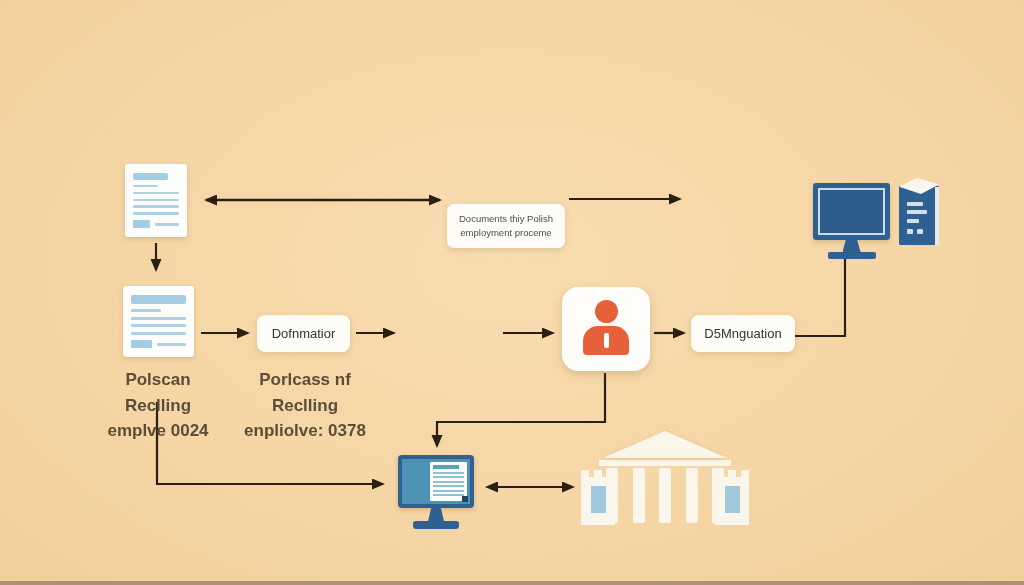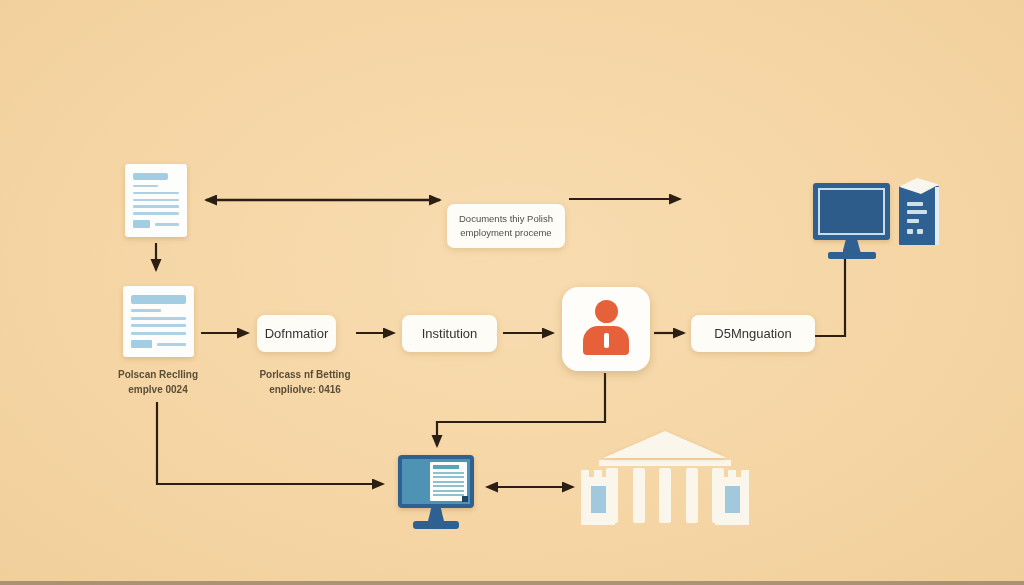--- a/index.html
+++ b/index.html
@@ -14,25 +14,25 @@
   svg.arrows { position:absolute; left:0; top:0; z-index:1; }
 
   .card { position:absolute; background:#fdfcf7; border-radius:8px;
           box-shadow:0 2px 6px rgba(150,105,45,.22); z-index:2;
           display:flex; flex-direction:column; justify-content:center; align-items:center; text-align:center; }
   .title-card { left:383px; top:57px; width:254px; height:78px; border-radius:11px;
                 font-size:17px; font-weight:600; color:#3a3a3c; line-height:1.55; letter-spacing:.2px; }
   .docs-card { left:447px; top:176px; width:118px; height:44px; border-radius:7px;
                font-size:9.5px; color:#4e4e4e; line-height:1.5;margin-top:28px; }
   .node-card { height:37px; font-size:13px; color:#333; }
-  .dofn-card { left:257px; top:315px; width:79px; }
+  .dofn-card { left:257px; top:315px; width:93px; }
   .inst-card { left:402px; top:315px; width:95px; }
-  .dsmn-card { left:691px; top:315px; width:124px; }
-
-  .caption { position:absolute; z-index:2; text-align:center; font-size:10px; font-weight:700;
+  .dsmn-card { left:691px; top:315px; width:104px; }
+
+  .caption { position:absolute; z-index:2; text-align:center; font-size:17px; font-weight:700;
              color:#5b4e38; line-height:1.5; }
   .cap-records { left:93px;  top:367px; width:130px; }
   .cap-process { left:240px; top:367px; width:130px; }
   .cap-office  { left:372px; top:528px; width:130px; }
 
   
   .doc { position:absolute; z-index:2; background:#fdfdfb; border-radius:3px;
          box-shadow:0 2px 5px rgba(150,105,45,.25); padding:9px 8px;
          display:flex; flex-direction:column; }
   .doc1 { left:125px; top:164px; width:62px; height:73px; }
@@ -174,29 +174,26 @@
       <div class="blk"></div>
       <div class="ln2"></div>
     </div>
   </div>
 
   <div class="caption cap-records">
     <div>Polscan Reclling</div>
     <div>emplve 0024</div>
   </div>
   <div class="caption cap-process">
-    <div>Porlcass nf Betting</div>
-    <div>enpliolve: 0416</div>
+    <div>Porlcass nf Reclling</div>
+    <div>enpliolve: 0378</div>
   </div>
 
   <div class="card node-card dofn-card">
     <div>Dofnmatior</div>
-  </div>
-  <div class="card node-card inst-card">
-    <div>Institution</div>
   </div>
 
   <div class="person-card">
     <div class="p-head"></div>
     <div class="p-body">
       <div class="p-bar"></div>
     </div>
   </div>
 
   <div class="card node-card dsmn-card">

